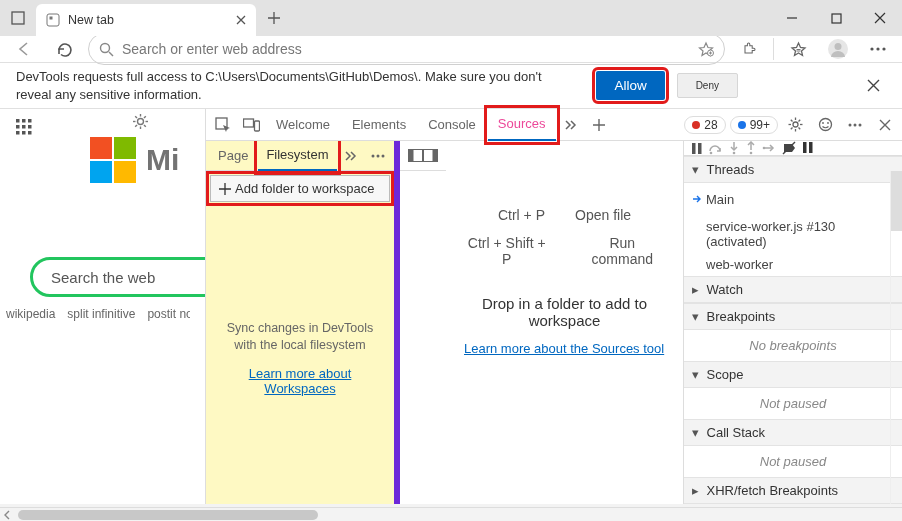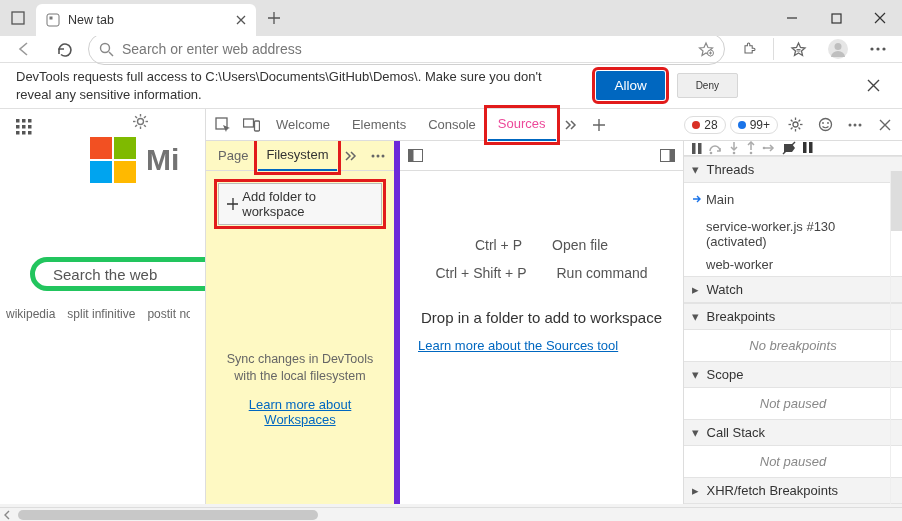--- a/index.html
+++ b/index.html
@@ -142,22 +142,22 @@
     gap: 2px;
   }
   .lr { background:#f25022; } .lg { background:#7fba00; }
   .lb { background:#00a4ef; } .ly { background:#ffb900; }
   .ms-text { font-size: 30px; color: #737373; font-weight: 600; }
   .search-pill {
     position: absolute;
     top: 148px;
     left: 30px;
     right: -60px;
-    height: 34px;
-    border: 5px solid #22c55e;
+    height: 40px;
+    border: 3px solid #22c55e;
     border-radius: 22px;
     display: flex;
     align-items: center;
     padding: 0 18px;
     color: #555;
     font-size: 15px;
     background: #fff;
   }
   .quicklinks {
     position: absolute;
@@ -228,30 +228,30 @@
   .src-tab { padding: 0 8px; height: 30px; display:flex; align-items:center; color:#666; }
   .src-tab.active { color:#333; border-bottom: 2px solid #0067c0; }
   .add-folder {
     padding: 5px 8px;
     background: #f7f7f7;
     border: 1px solid #bbb;
     display: flex;
     align-items: center;
     gap: 4px;
     font-size: 13px;
-    margin: 12px;
+    margin: 4px;
   }
   .sync-hint { text-align:center; color:#666; font-size:12.5px; padding: 114px 18px 6px; line-height:1.35;}
   .link { color:#0067c0; text-decoration: underline; cursor: pointer; }
   
   .src-editor {
     flex: 1;
     border-right: 1px solid #ddd;
     display: flex;
-    flex-direction: column;
+    flex-direction: row;
   }
   .editor-bar { height: 30px; border-bottom: 1px solid #ddd; display:flex; align-items:center; padding: 0 8px; justify-content:space-between; color:#555;}
   .editor-help { padding: 60px 18px 0; text-align:center; }
   .kbd-row { display:flex; justify-content:center; gap:30px; align-items:center; font-size:14px; color:#555; padding:6px 0;}
   .editor-drop { text-align:center; font-size:15px; color:#333; margin-top: 22px;}
   .editor-learn { text-align:left; margin-top: 12px; }
   
   .dbg {
     width: 218px;
     display: flex;

